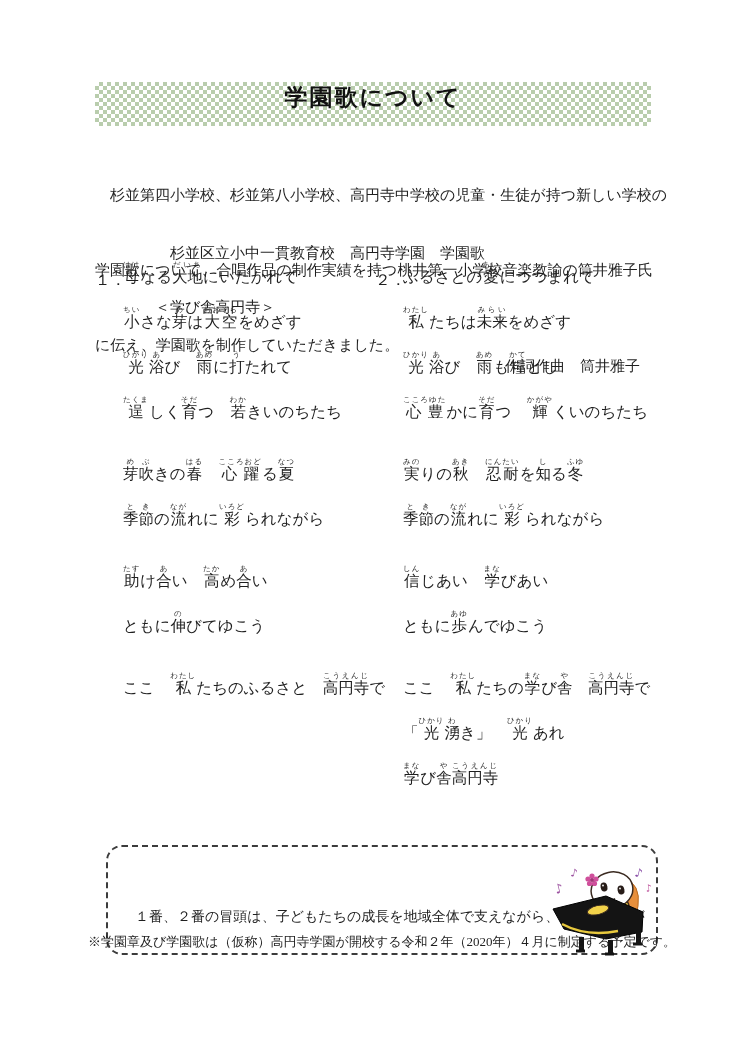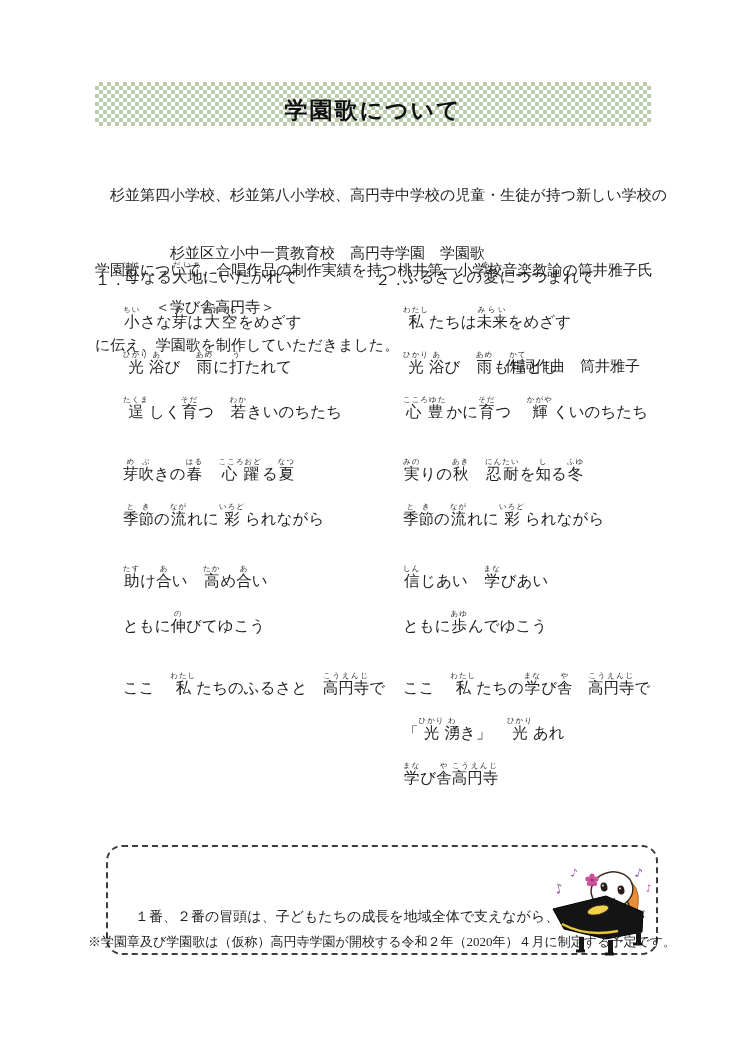--- a/index.html
+++ b/index.html
@@ -5,21 +5,21 @@
   html,body { margin:0; padding:0; background:#e9e9e9; }
   .page {
     position:relative; width:744px; height:1053px; margin:0 auto;
     background:#ffffff; overflow:hidden;
     font-family:"Liberation Serif","DejaVu Serif",serif;
     color:#1f1f1f;
   }
   
   .header-band {
     position:absolute; left:95px; top:82px; width:556px; height:44px;
-    display:flex; align-items:flex-end; justify-content:center;
+    display:flex; align-items:flex-start; justify-content:center;
     background-image:
       linear-gradient(45deg,#b9cdad 25%,transparent 25%,transparent 75%,#b9cdad 75%),
       linear-gradient(45deg,#b9cdad 25%,#ffffff 25%,#ffffff 75%,#b9cdad 75%);
     background-position:0 0,4px 4px;
     background-size:8px 8px;
   }
   .header-title {
     font-family:"Liberation Sans","DejaVu Sans",sans-serif;
     font-weight:bold; font-size:23px; letter-spacing:2px; color:#111;
   }

